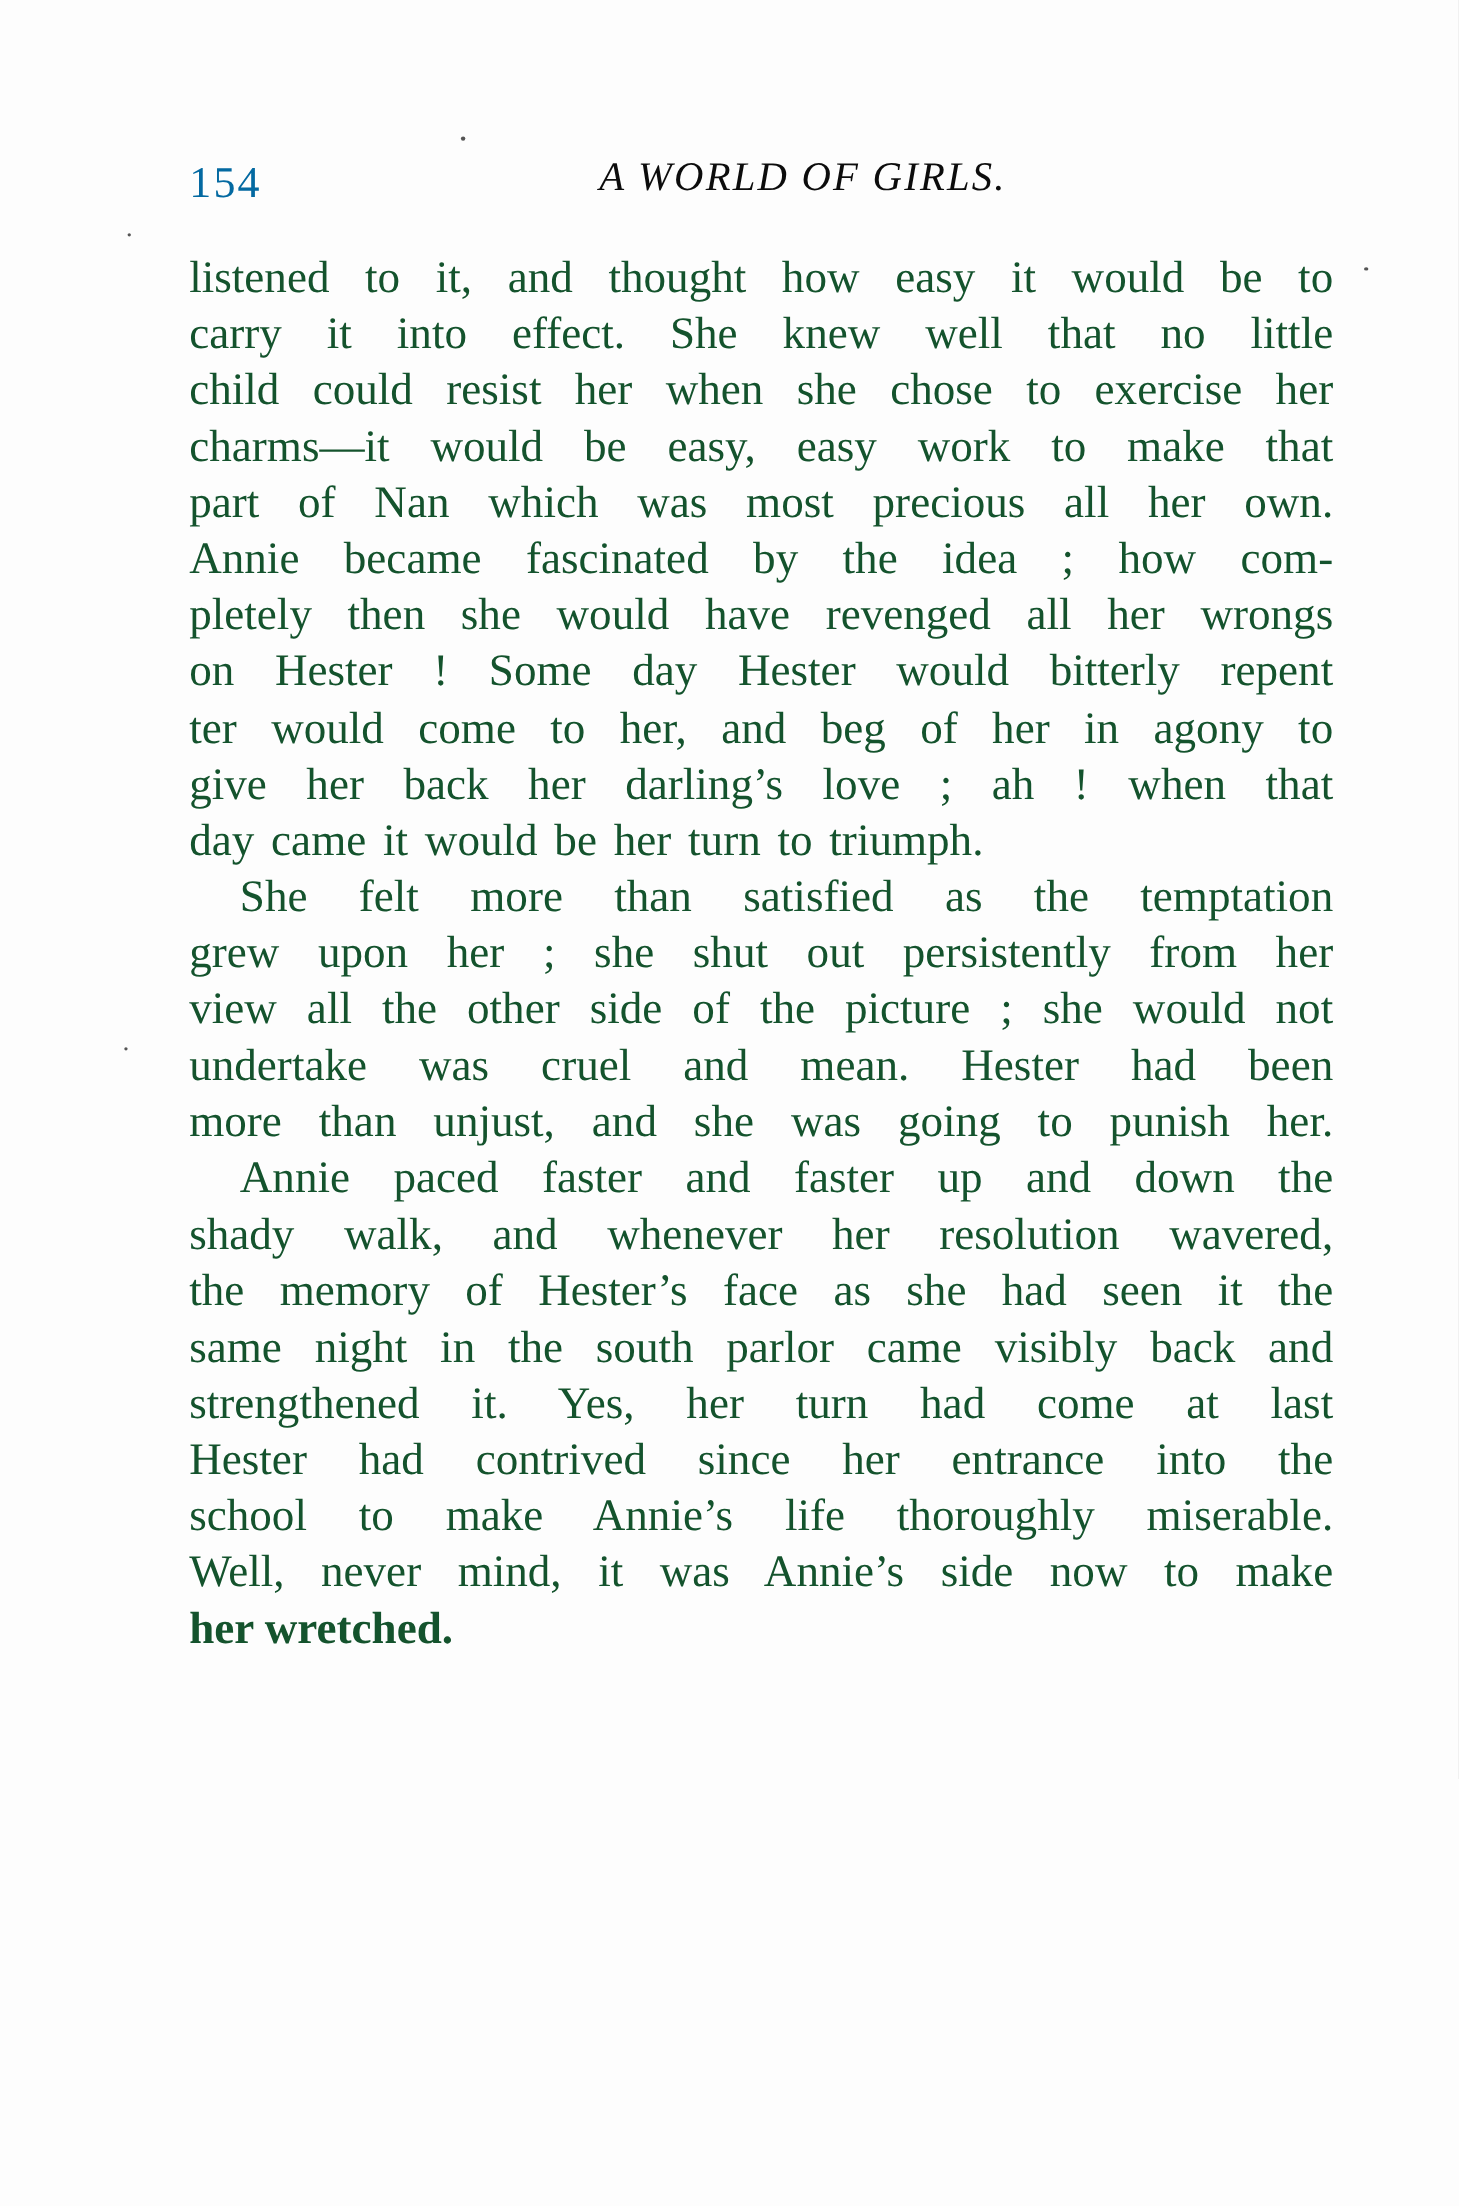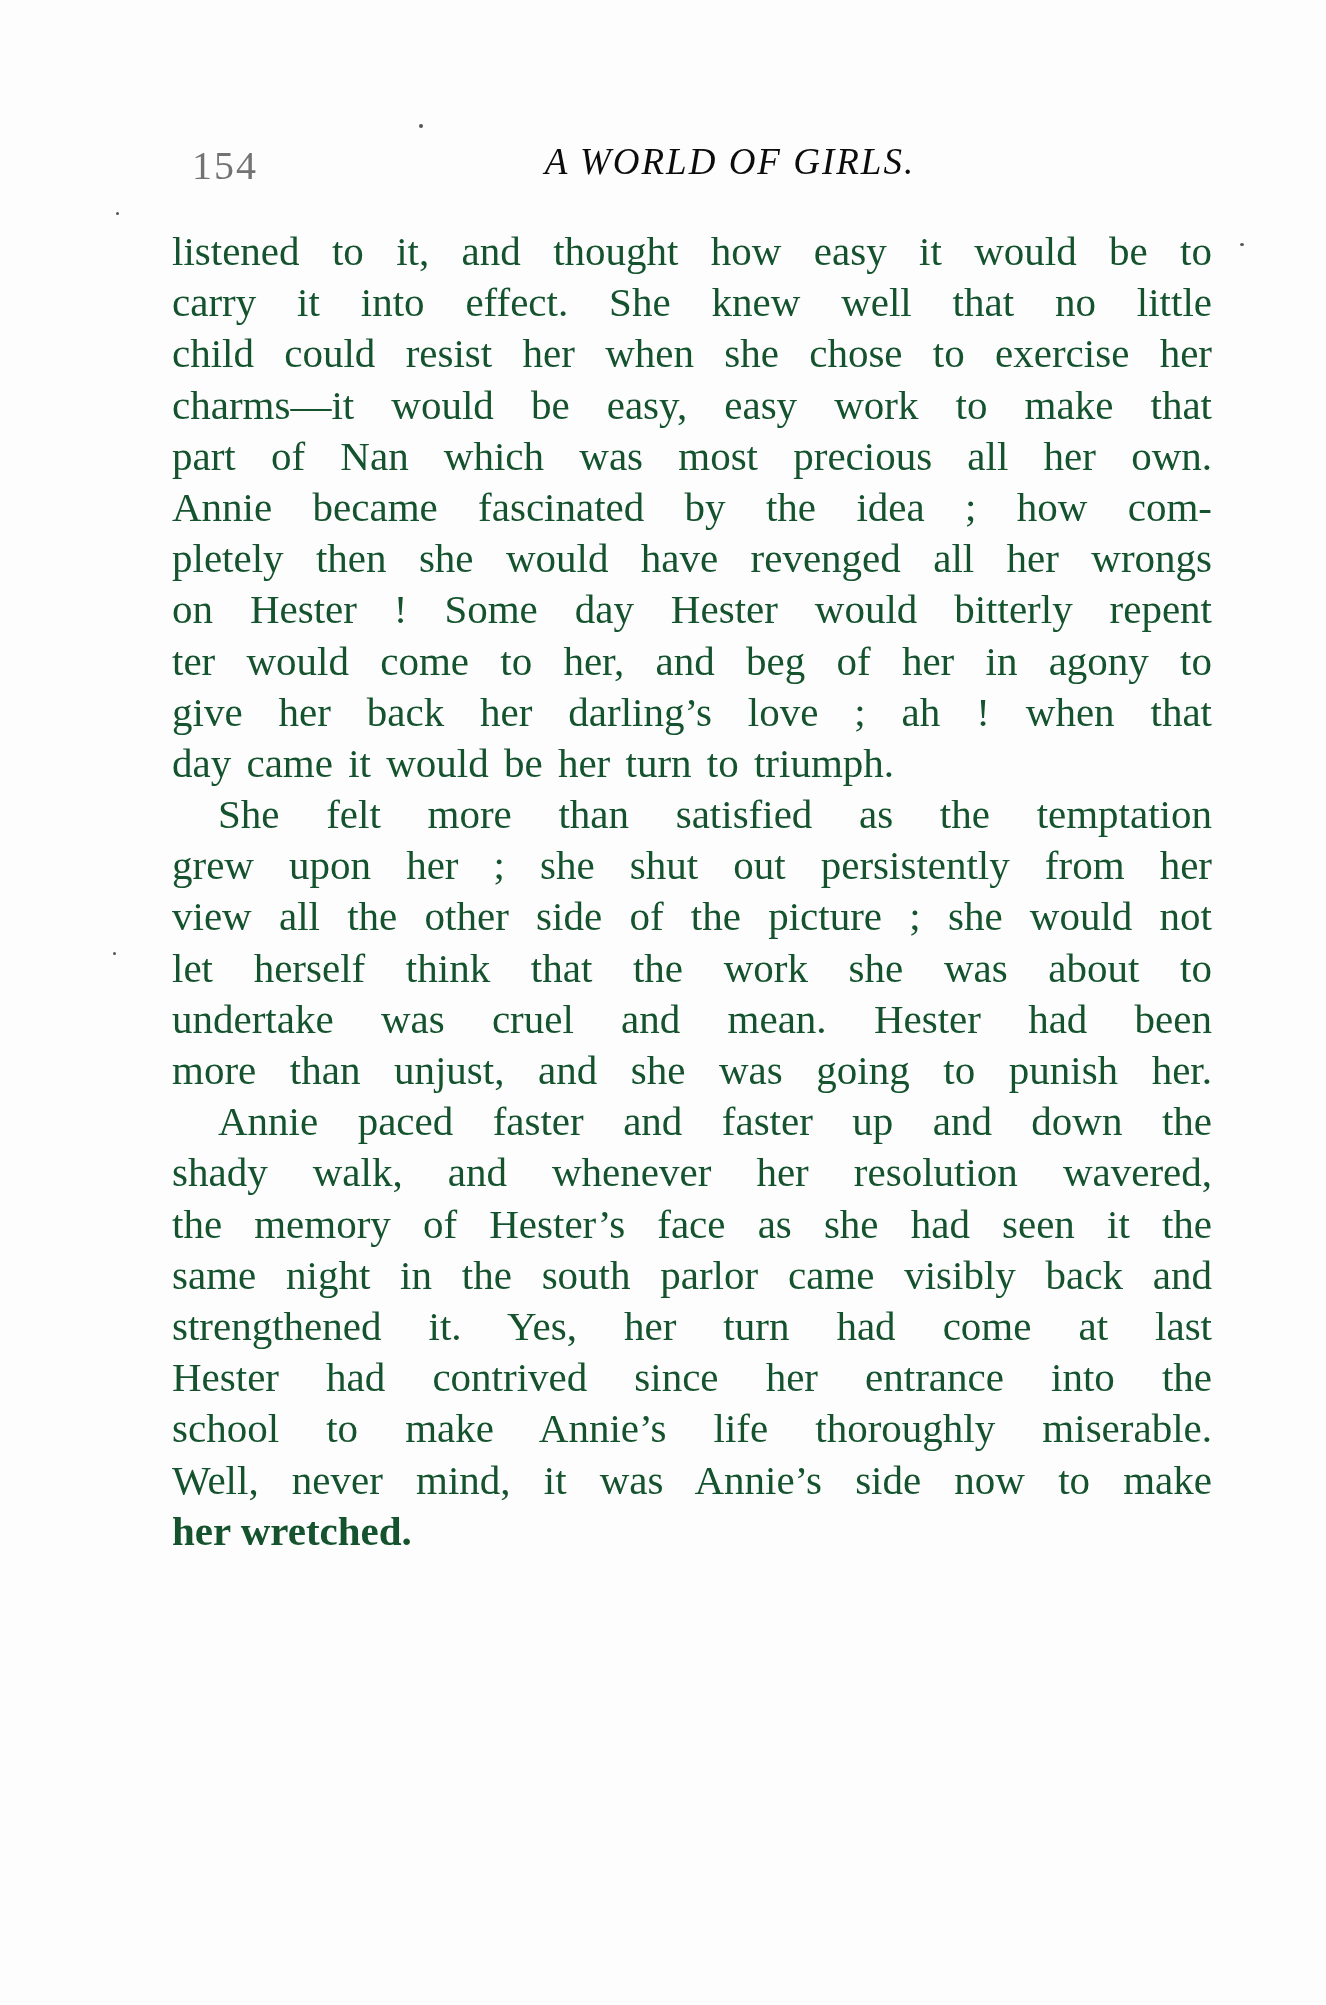--- a/index.html
+++ b/index.html
@@ -23,22 +23,21 @@
     left: 172px;
     width: 1040px;
     height: 52px;
   }
   .page-number {
     position: absolute;
     left: 0;
     top: 2px;
     font-size: 40px;
     letter-spacing: 2px;
-    color: #737373;
-    margin-left: 20px;
+    color: #0369a1;
   }
   .running-title {
     position: absolute;
     left: 348px;
     top: 0;
     width: 420px;
     text-align: center;
     font-size: 37px;
     font-style: italic;
     letter-spacing: 2px;
@@ -100,21 +99,20 @@
       <div class="text-line">part of Nan which was most precious all her own.</div>
       <div class="text-line">Annie became fascinated by the idea ; how com-</div>
       <div class="text-line">pletely then she would have revenged all her wrongs</div>
       <div class="text-line">on Hester ! Some day Hester would bitterly repent</div>
       <div class="text-line">ter would come to her, and beg of her in agony to</div>
       <div class="text-line">give her back her darling’s love ; ah ! when that</div>
       <div class="text-line para-end-wide">day came it would be her turn to triumph.</div>
       <div class="text-line indent">She felt more than satisfied as the temptation</div>
       <div class="text-line">grew upon her ; she shut out persistently from her</div>
       <div class="text-line">view all the other side of the picture ; she would not</div>
-      <div class="text-line">let herself think that the work she was about to</div>
       <div class="text-line">undertake was cruel and mean.  Hester had been</div>
       <div class="text-line">more than unjust, and she was going to punish her.</div>
       <div class="text-line indent">Annie paced faster and faster up and down the</div>
       <div class="text-line">shady walk, and whenever her resolution wavered,</div>
       <div class="text-line">the memory of Hester’s face as she had seen it the</div>
       <div class="text-line">same night in the south parlor came visibly back and</div>
       <div class="text-line">strengthened it.  Yes, her turn had come at last</div>
       <div class="text-line">Hester had contrived since her entrance into the</div>
       <div class="text-line">school to make Annie’s life thoroughly miserable.</div>
       <div class="text-line">Well, never mind, it was Annie’s side now  to make</div>

